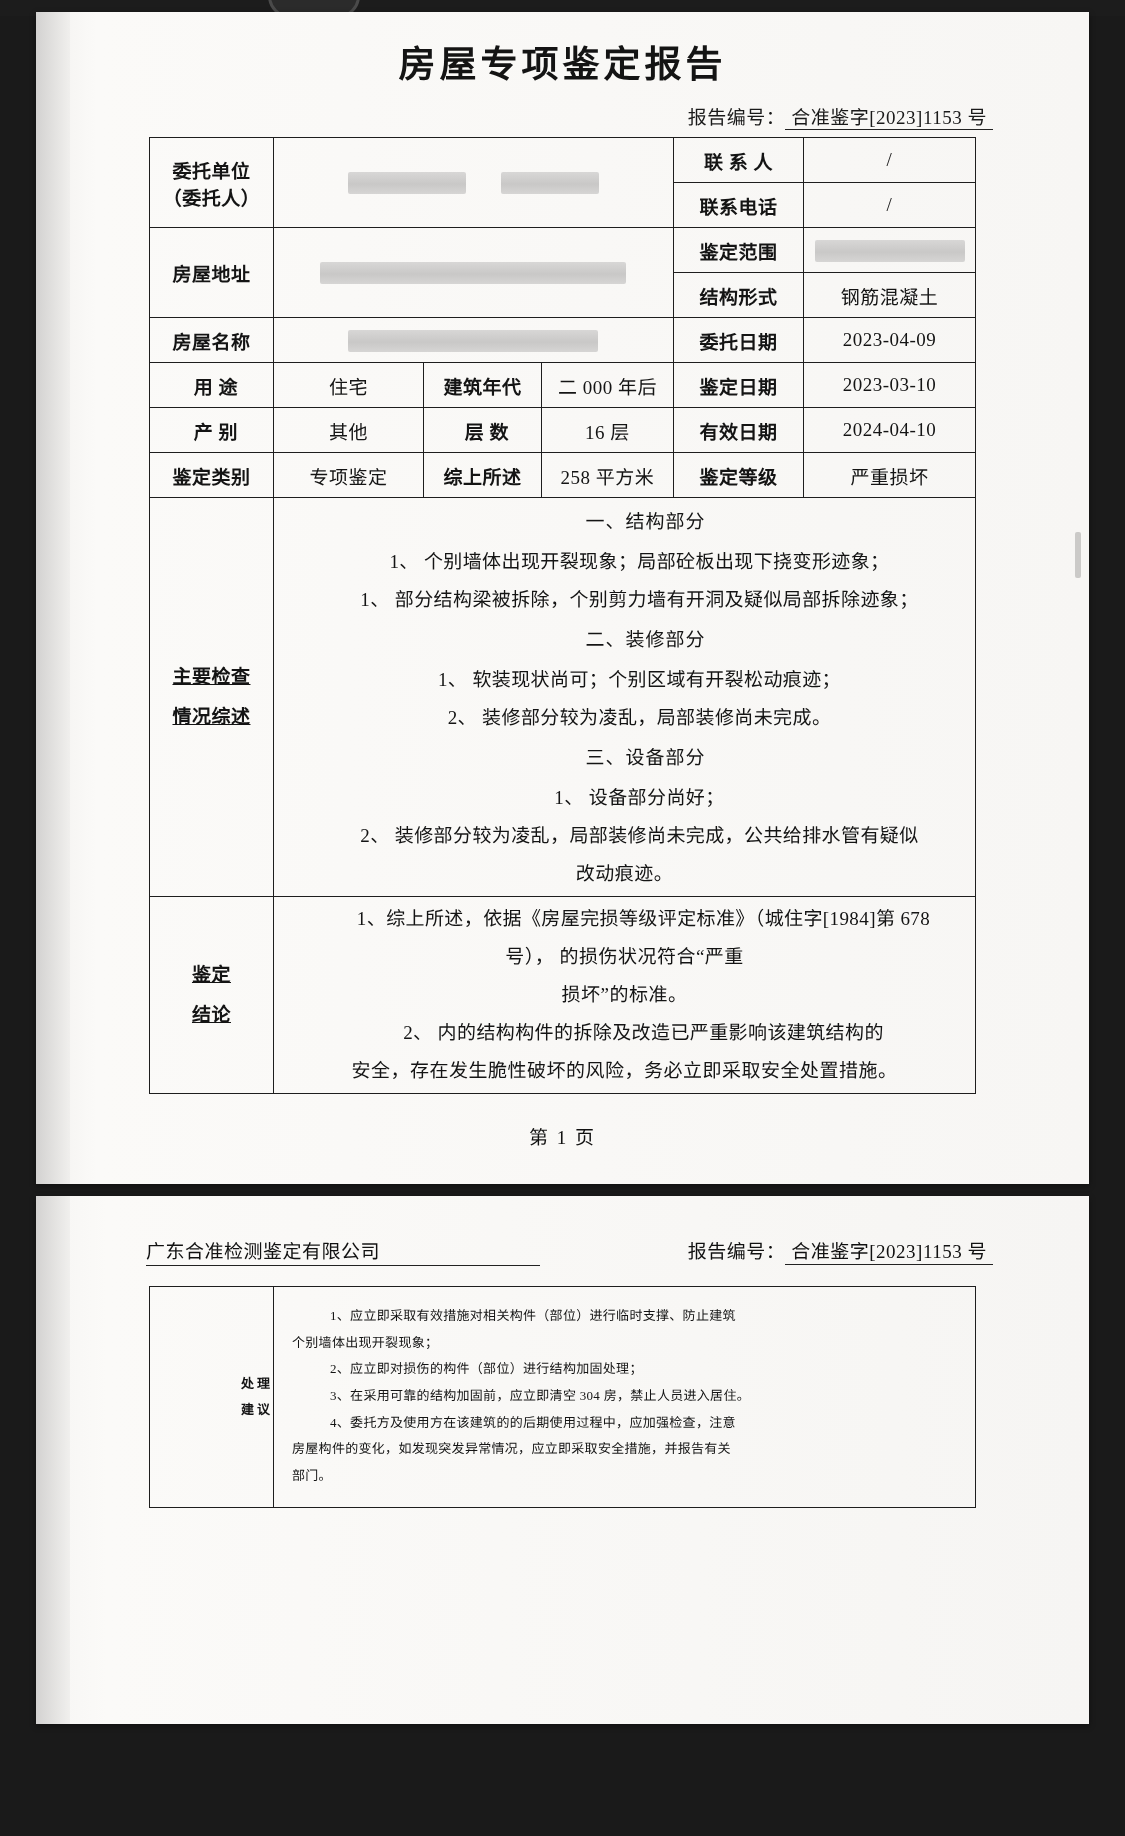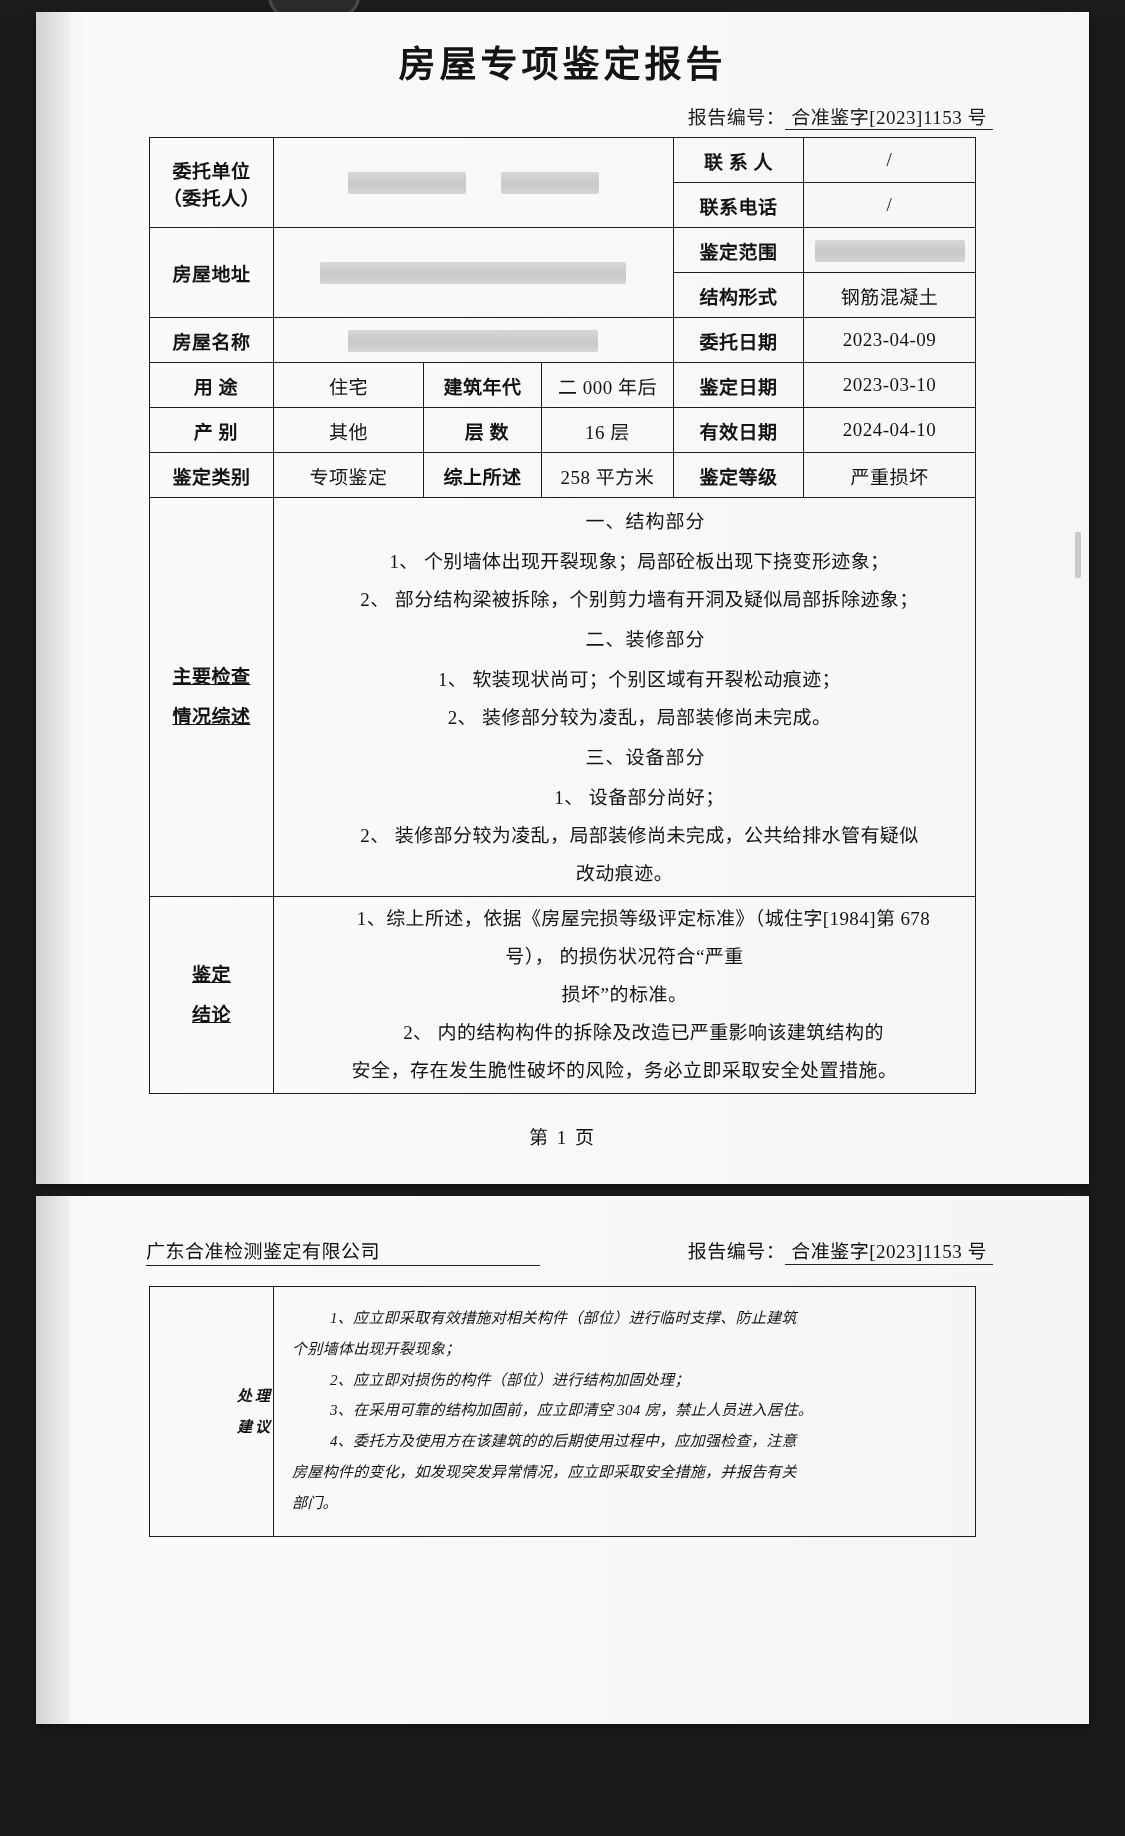--- a/index.html
+++ b/index.html
@@ -172,27 +172,26 @@
     padding: 0 6px 2px 6px;
   }
   table.p2 {
     border-collapse: collapse;
     margin: 20px auto 0 auto;
     width: 826px;
     table-layout: fixed;
   }
   table.p2 td {
     border: 1.6px solid #1e1e1e;
-    font-size: 15px;
+    font-size: 13px;
     color: #141414;
     vertical-align: top;
     padding: 16px 26px 18px 18px;
     line-height: 2.05;
     text-align: left;
-    font-style: italic;
   }
   table.p2 td.vlab {
     text-align: right;
     vertical-align: middle;
     font-weight: bold;
     letter-spacing: 3px;
     padding: 0;
   }
   table.p2 .li { display:block; text-indent: 38px; letter-spacing:.3px; }
   table.p2 .cont { display:block; text-indent: 0; letter-spacing:.3px; }
@@ -312,21 +311,21 @@
     </tr>
 
     <tr>
       <td class="vlabel">
         <div>主要检查</div>
         <div>情况综述</div>
       </td>
       <td class="body-cell" colspan="5">
         <span class="h">一、结构部分</span>
         <span class="li">1、            个别墙体出现开裂现象；局部砼板出现下挠变形迹象；</span>
-        <span class="li">2、          部分结构梁被拆除，个别剪力墙有开洞及疑似局部拆除迹象；</span>
+        <span class="li">1、          部分结构梁被拆除，个别剪力墙有开洞及疑似局部拆除迹象；</span>
         <span class="h">二、装修部分</span>
         <span class="li">1、        软装现状尚可；个别区域有开裂松动痕迹；</span>
         <span class="li">2、        装修部分较为凌乱，局部装修尚未完成。</span>
         <span class="h">三、设备部分</span>
         <span class="li">1、       设备部分尚好；</span>
         <span class="li">2、      装修部分较为凌乱，局部装修尚未完成，公共给排水管有疑似</span>
         <span class="cont">改动痕迹。</span>
       </td>
     </tr>
 

